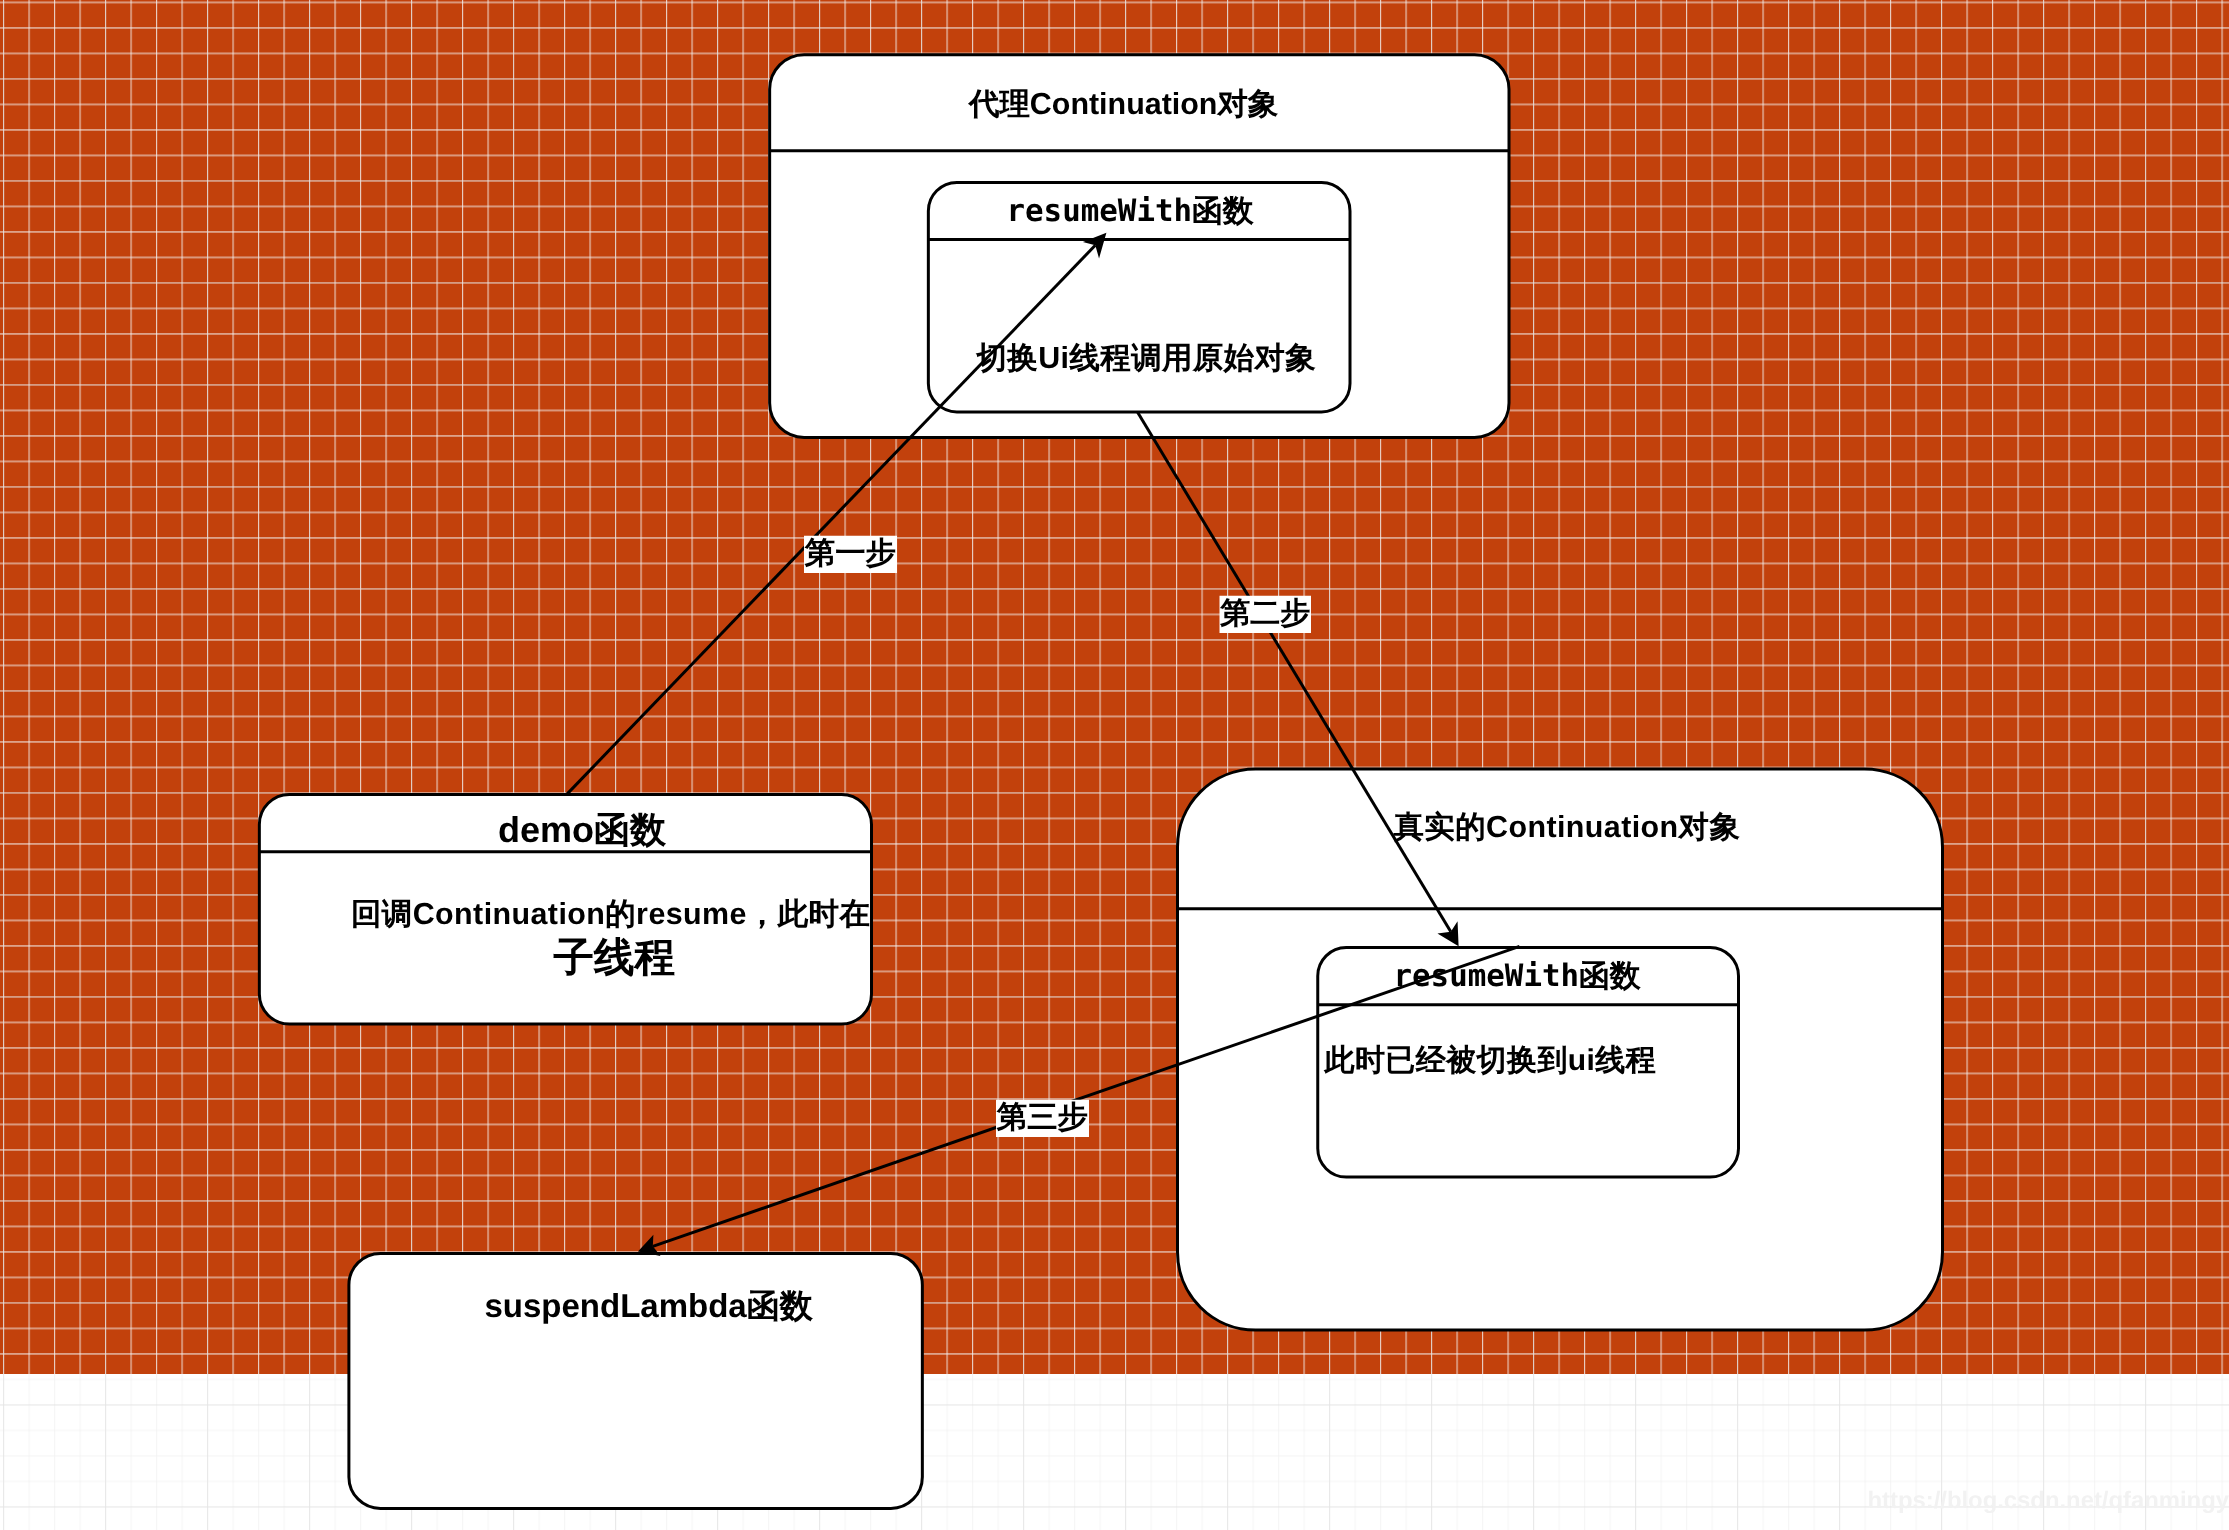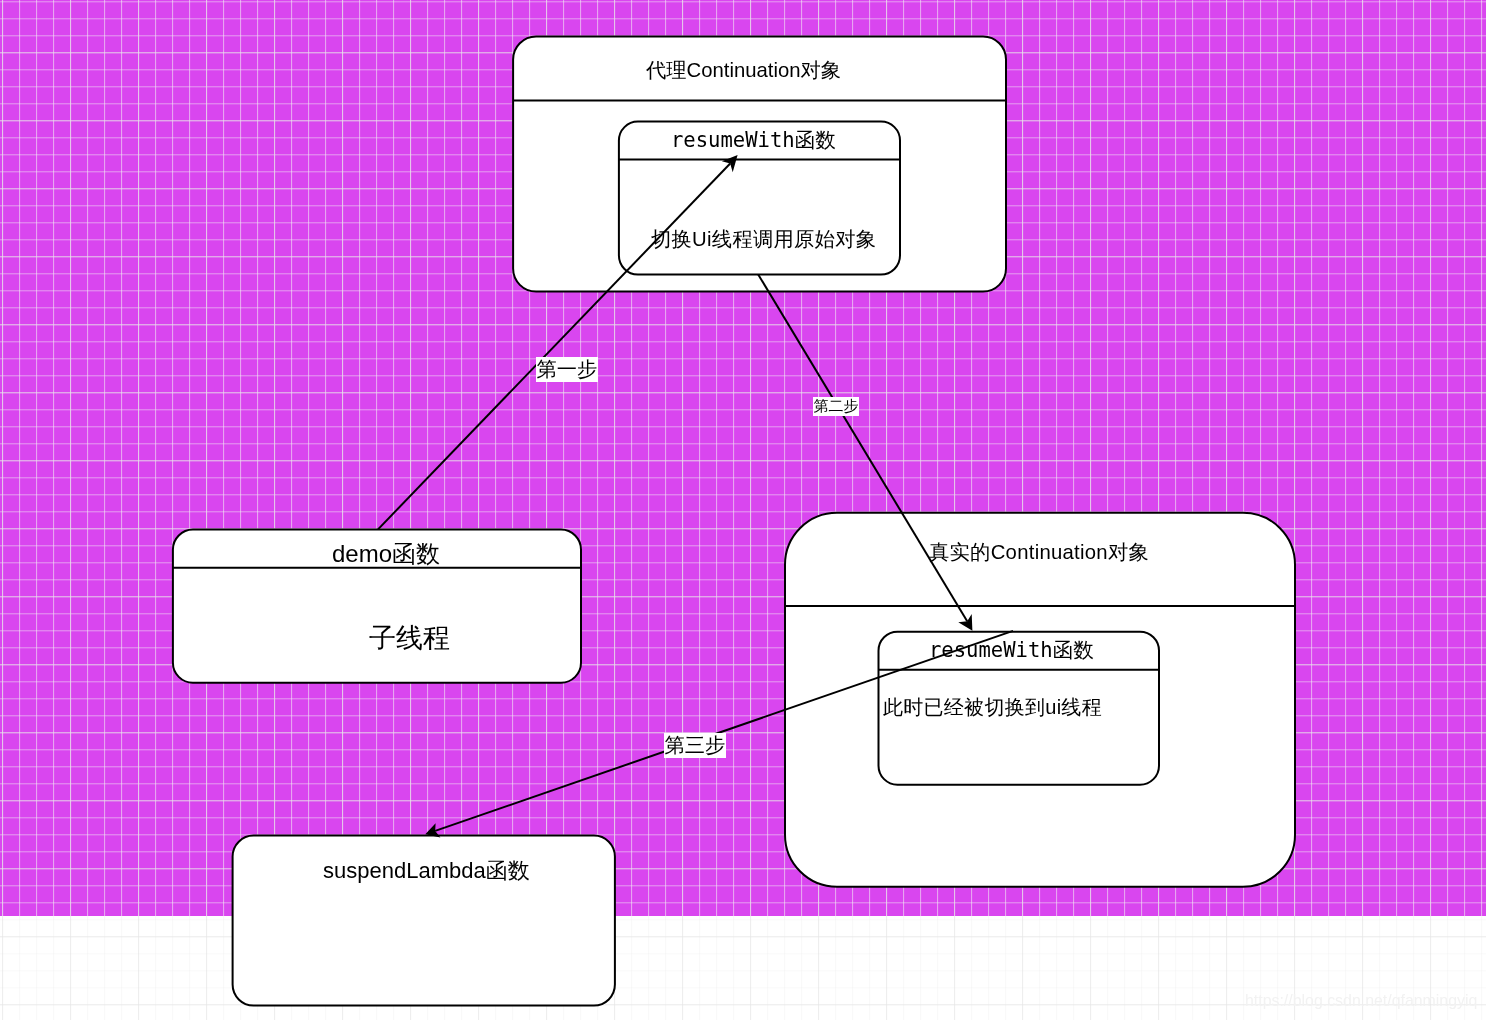--- a/index.html
+++ b/index.html
@@ -8,21 +8,22 @@
     padding: 0;
     width: 1486px;
     height: 1020px;
     overflow: hidden;
     background: #ffffff;
   }
   #canvas {
     position: relative;
     width: 1486px;
     height: 916px;
-    background-color: #d946ef;
+    background-color: #c2410c;
+    font-weight: bold;
   }
   svg#gridbg {
     position: absolute;
     left: 0; top: 0;
     width: 1486px;
     height: 1020px;
   }
   svg#diagram {
     position: absolute;
     left: 0; top: 0;
@@ -97,26 +98,27 @@
     <polygon class="arrowhead" points="972.4,630.8 971.7,614.1 967.2,621.2 958.3,622.3"></polygon>
     <line class="edge" x1="1013" y1="630.9" x2="435.2" y2="830.9"></line>
     <polygon class="arrowhead" points="425.3,834.3 440.4,837.4 435.2,830.9 435.6,823.2"></polygon>
   </svg>
 
   <span class="lbl" style="left:646.00px; top:59.76px; font-size:20.30px;">代理Continuation对象</span>
   <span class="lbl mono" style="left:671.01px; top:130.10px; font-size:20.55px;">resumeWith函数</span>
   <span class="lbl wide" style="left:651.00px; top:229.08px; font-size:20.30px;">切换Ui线程调用原始对象</span>
 
   <span class="lbl" style="left:332.28px; top:542.10px; font-size:24px;">demo函数</span>
+  <span class="lbl wide" style="left:233.53px; top:600.23px; font-size:20.30px;">回调Continuation的resume，此时在</span>
   <span class="lbl" style="left:368.82px; top:625.07px; font-size:27px;">子线程</span>
 
   <span class="lbl wide" style="left:928.82px; top:542.00px; font-size:20.30px;">真实的Continuation对象</span>
   <span class="lbl mono" style="left:928.86px; top:639.80px; font-size:20.55px;">resumeWith函数</span>
   <span class="lbl wide" style="left:883px; top:697.02px; font-size:20px;">此时已经被切换到ui线程</span>
 
   <span class="lbl" style="left:322.82px; top:859.54px; font-size:22px;">suspendLambda函数</span>
 
   <span class="lbl edge-label" style="left:499.72px; top:356.84px; font-size:20.30px;margin-left:36px;">第一步</span>
-  <span class="lbl edge-label" style="left:813.22px; top:396.84px; font-size:15px;">第二步</span>
+  <span class="lbl edge-label" style="left:813.22px; top:396.84px; font-size:20px;">第二步</span>
   <span class="lbl edge-label" style="left:664px; top:733.14px; font-size:20.30px;">第三步</span>
 
   <span class="watermark" style="left:1245px; top:991.5px;">https://blog.csdn.net/qfanmingyiq</span>
 </div>
 
 </body></html>

